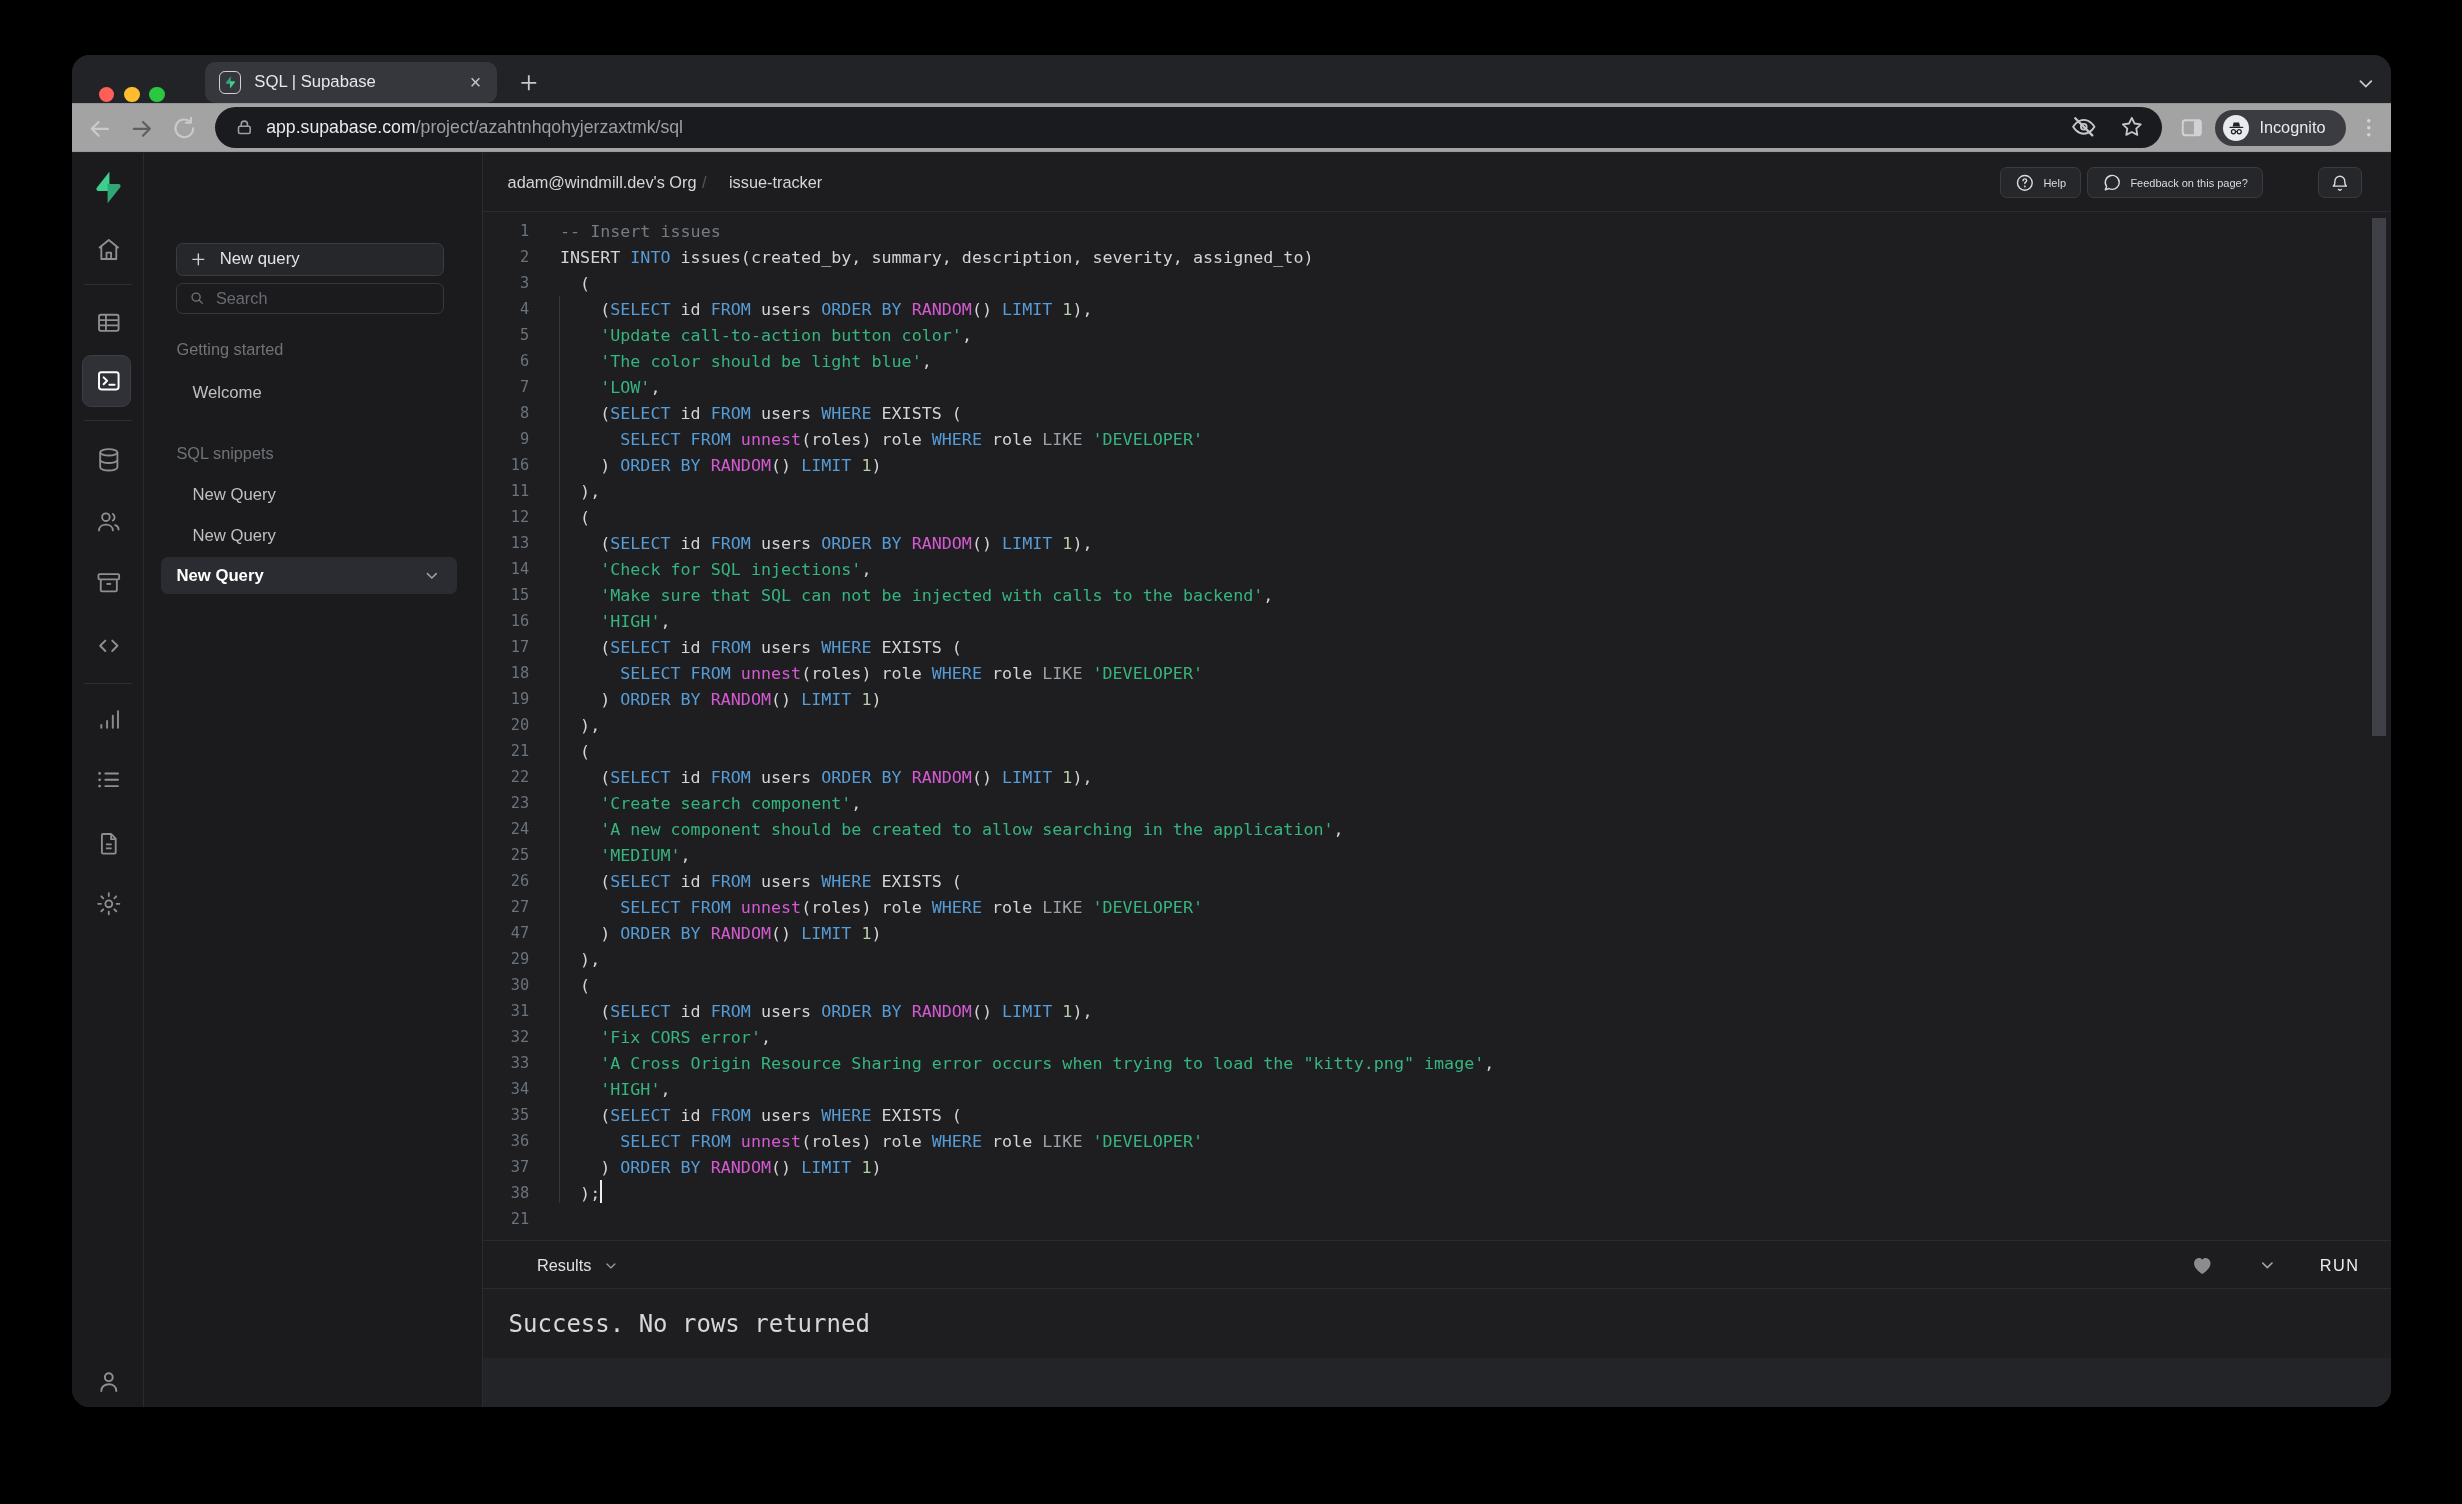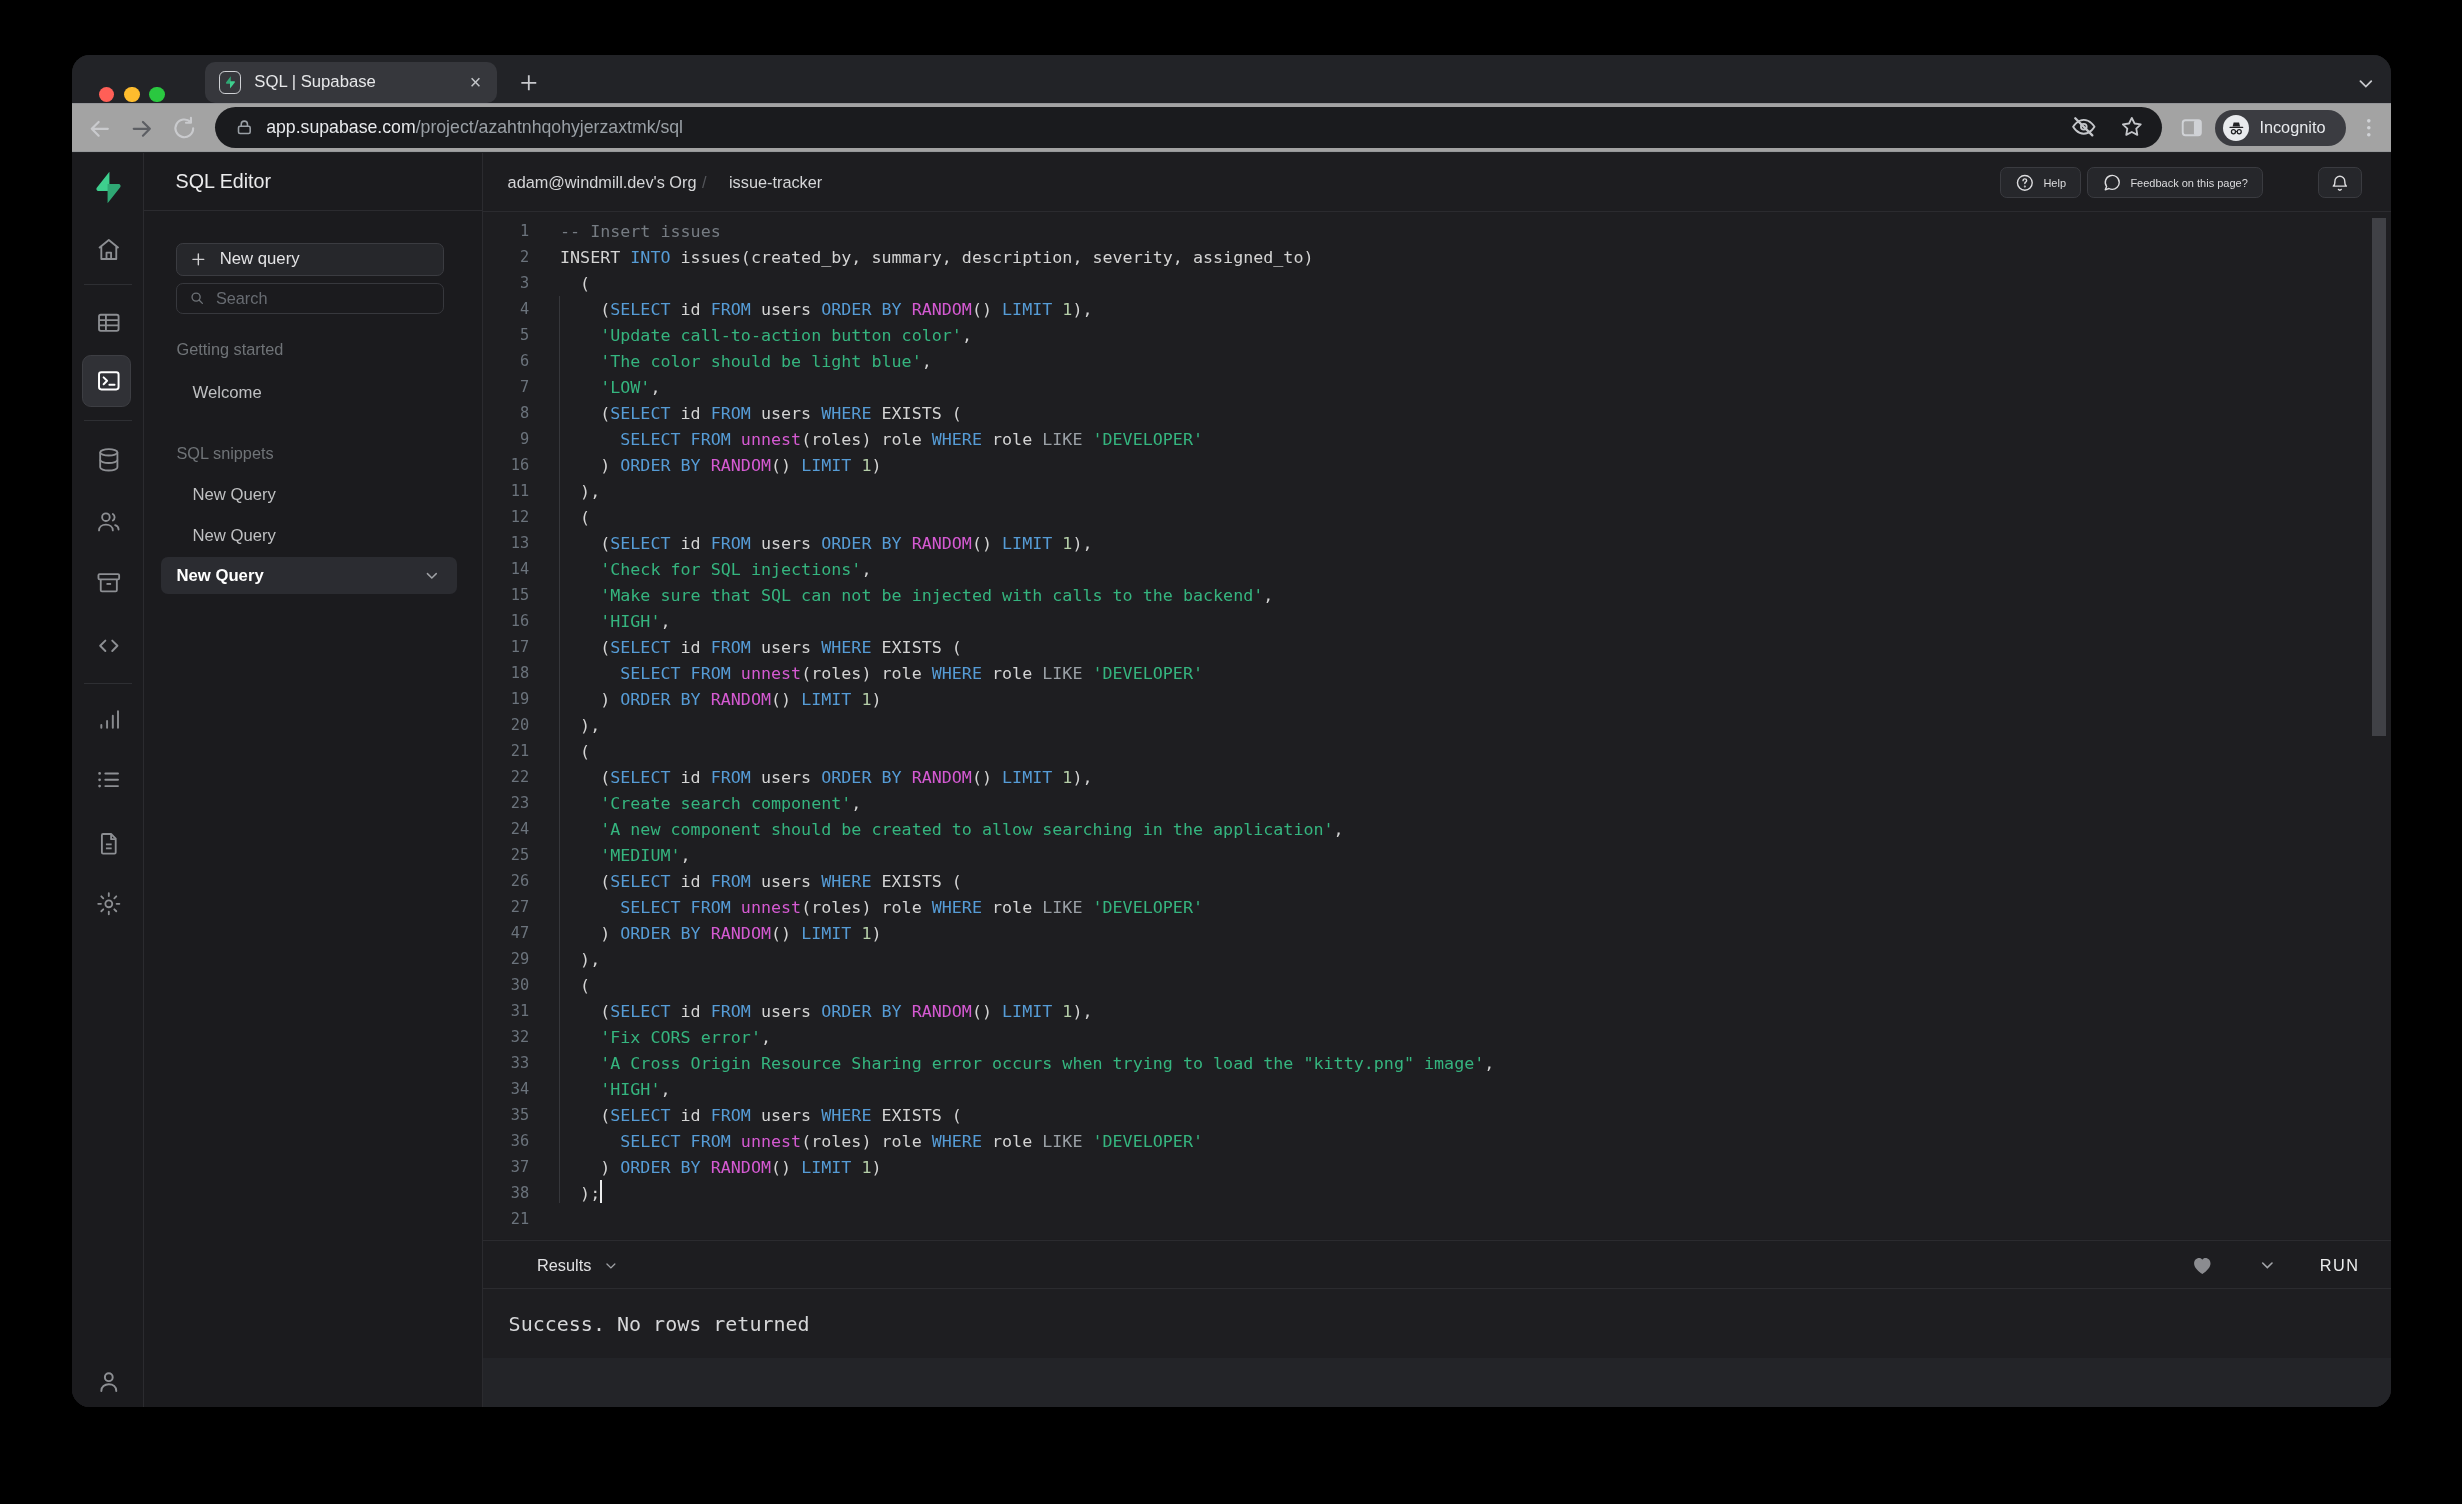--- a/index.html
+++ b/index.html
@@ -98,21 +98,21 @@
 
   
   .resultsbar { position:absolute; left:0; top:1087px; width:1908px; height:49px; background:#1d1d20;
                 border-top:1px solid #2b2b2f; border-bottom:1px solid #2b2b2f; }
   .results-label { position:absolute; left:54px; top:0; height:49px; display:flex; align-items:center; gap:12px;
                    color:#e0e0e2; font-size:16.3px; }
   .runbar-right { position:absolute; right:31.5px; top:0; height:49px; display:flex; align-items:center; gap:43px; }
   .run-btn { color:#eceded; font-size:16.3px; letter-spacing:1.5px; font-weight:500; }
   .resultsout { position:absolute; left:0; top:1136px; width:1908px; height:69px; background:#1e1e21;
                 display:flex; align-items:center; padding-left:25.6px; }
-  .success-text { font-family:"DejaVu Sans Mono","Liberation Mono",monospace; font-size:20px; color:#d6d7d9; }
+  .success-text { font-family:"DejaVu Sans Mono","Liberation Mono",monospace; font-size:24px; color:#d6d7d9; }
   .bottomband { position:absolute; left:0; top:1205px; width:1908px; height:49px; background:#232428; }
 
   svg { display:block; }
 </style>
 </head>
 <body>
 
 <div class="window">
 
   <div class="tabstrip">
@@ -299,23 +299,20 @@
 
       <div class="rail-ic" style="top:1215px">
         <svg width="27.6" height="27.6" viewBox="0 0 24 24" stroke="currentColor" stroke-width="1.7" fill="none" stroke-linecap="round">
           <circle cx="12" cy="8" r="3.4"></circle>
           <path d="M5.5 20c0-3.6 2.9-5.8 6.5-5.8s6.5 2.2 6.5 5.8"></path>
         </svg>
       </div>
     </div>
 
     <div class="panel">
-      <div class="panel-header">
-        <span class="panel-title">SQL Editor</span>
-      </div>
 
       <div class="newquery-btn">
         <svg width="18.7" height="18.7" viewBox="0 0 24 24" stroke="#cfcfd1" stroke-width="1.8" fill="none" stroke-linecap="round">
           <path d="M12 5v14M5 12h14"></path>
         </svg>
         <span>New query</span>
       </div>
 
       <div class="search-box">
         <svg width="17.7" height="17.7" viewBox="0 0 24 24" stroke="currentColor" stroke-width="1.8" fill="none" stroke-linecap="round">

